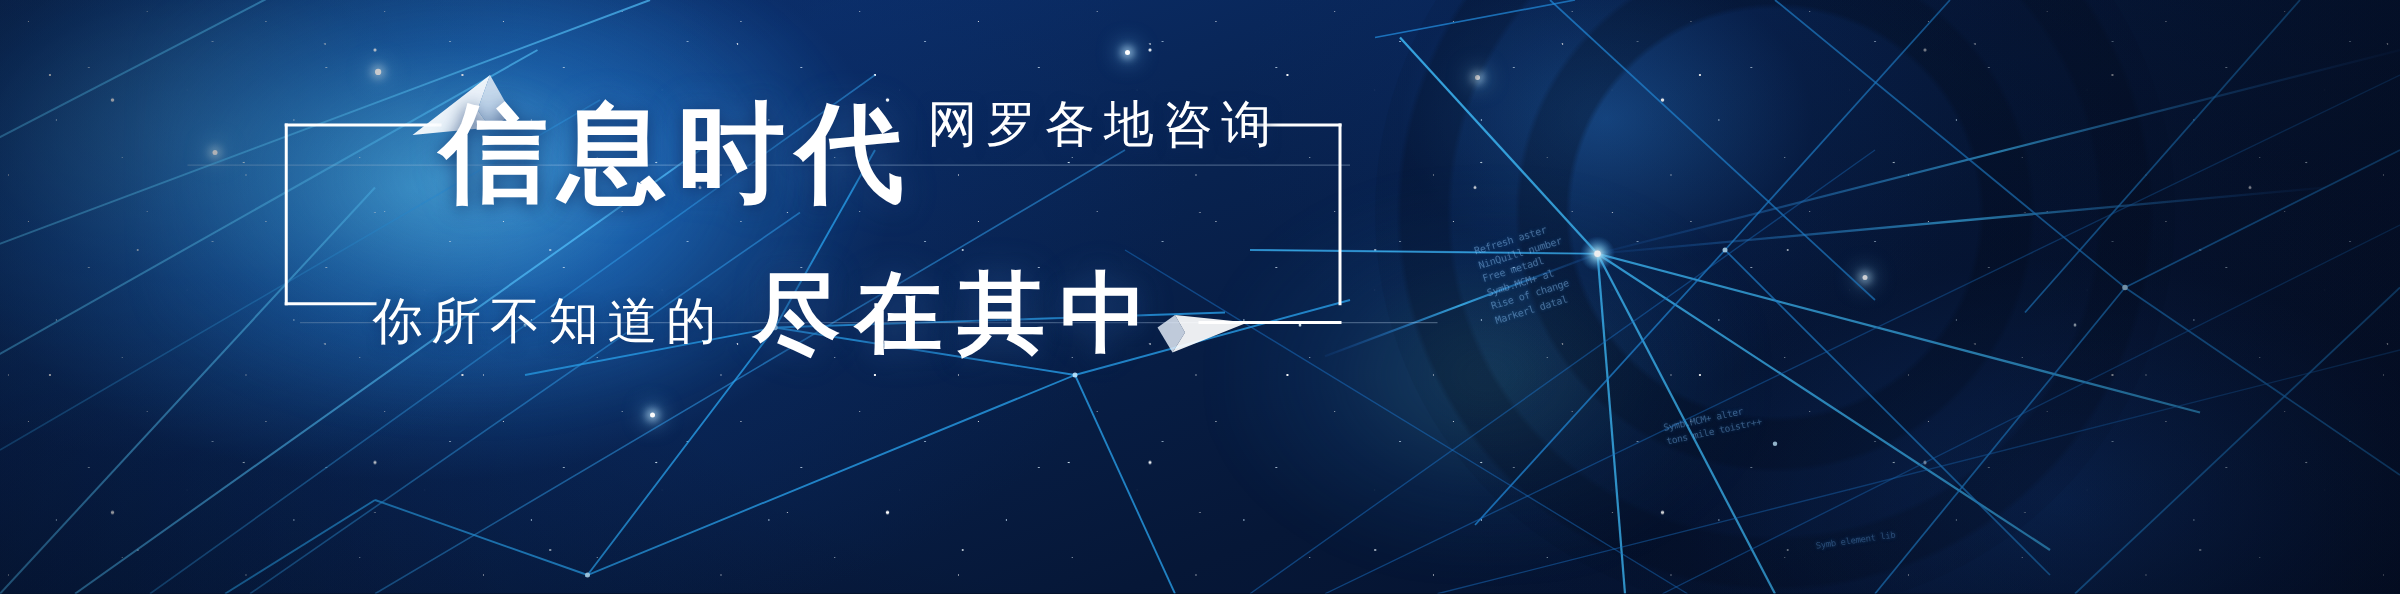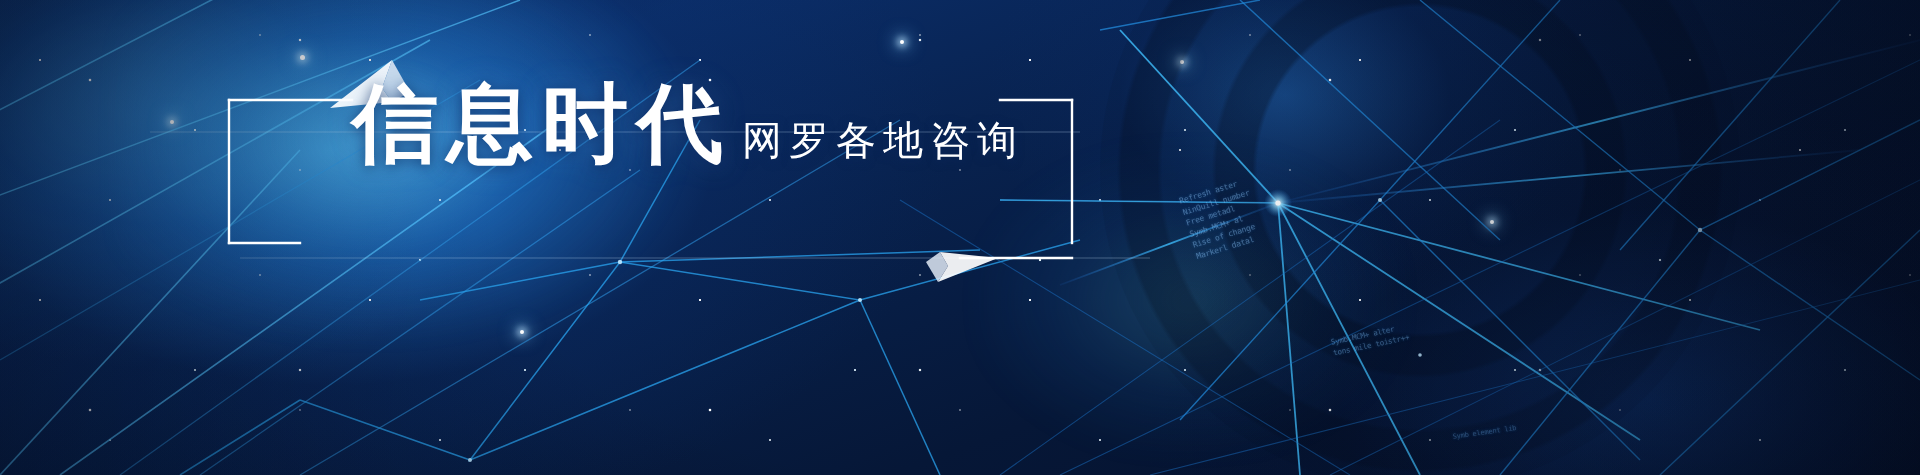--- a/index.html
+++ b/index.html
@@ -159,21 +159,21 @@
   .headline-wrap {
     position: absolute;
     left: 0; top: 0;
     width: 1920px; height: 475px;
   }
 
   .line1 {
     position: absolute;
     left: 352px; top: 80px;
     display: flex;
-    align-items: flex-end;
+    align-items: flex-start;
     gap: 0;
   }
   .main-title {
     font-size: 86px;
     font-weight: 700;
     color: #ffffff;
     letter-spacing: 9px;
     line-height: 1;
     text-shadow: 0 2px 14px rgba(10,40,95,0.75), 0 0 30px rgba(120,190,255,0.25);
   }
@@ -371,14 +371,18 @@
       <polygon points="938,282 998,258 940,252 948,266" fill="#ffffff" fill-opacity="0.92"></polygon>
       <polygon points="938,282 948,266 940,252 926,262" fill="#dfe9f5" fill-opacity="0.85"></polygon>
     </g>
   </svg>
 
   <div class="line1">
     <span class="main-title">信息时代</span>
     <span class="sub-title">网罗各地咨询</span>
   </div>
 
+  <div class="line2">
+    <span class="lead-title">你所不知道的</span>
+    <span class="main-title2">尽在其中</span>
+  </div>
 
 </div>
 
 </body></html>

